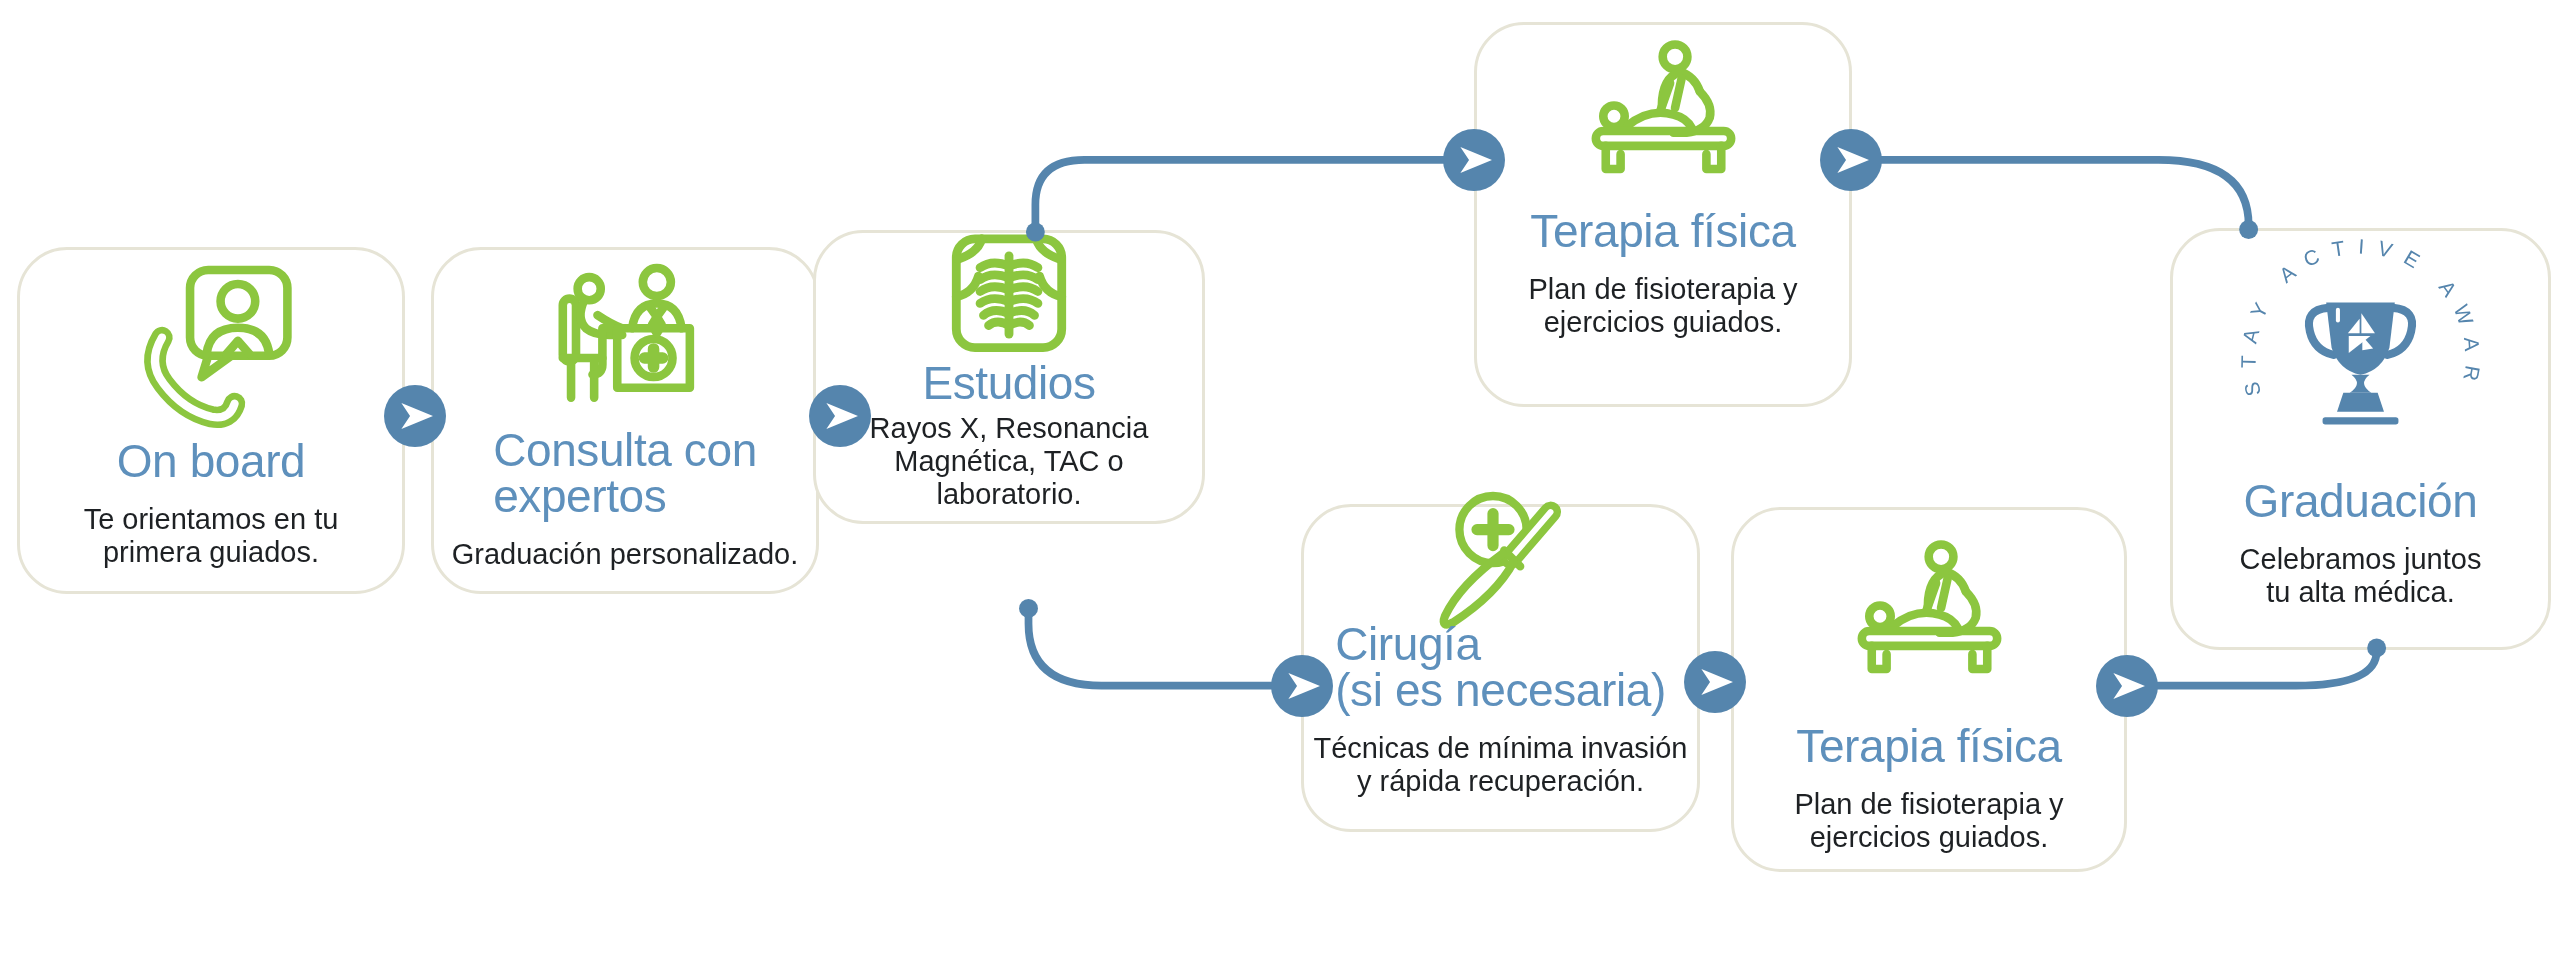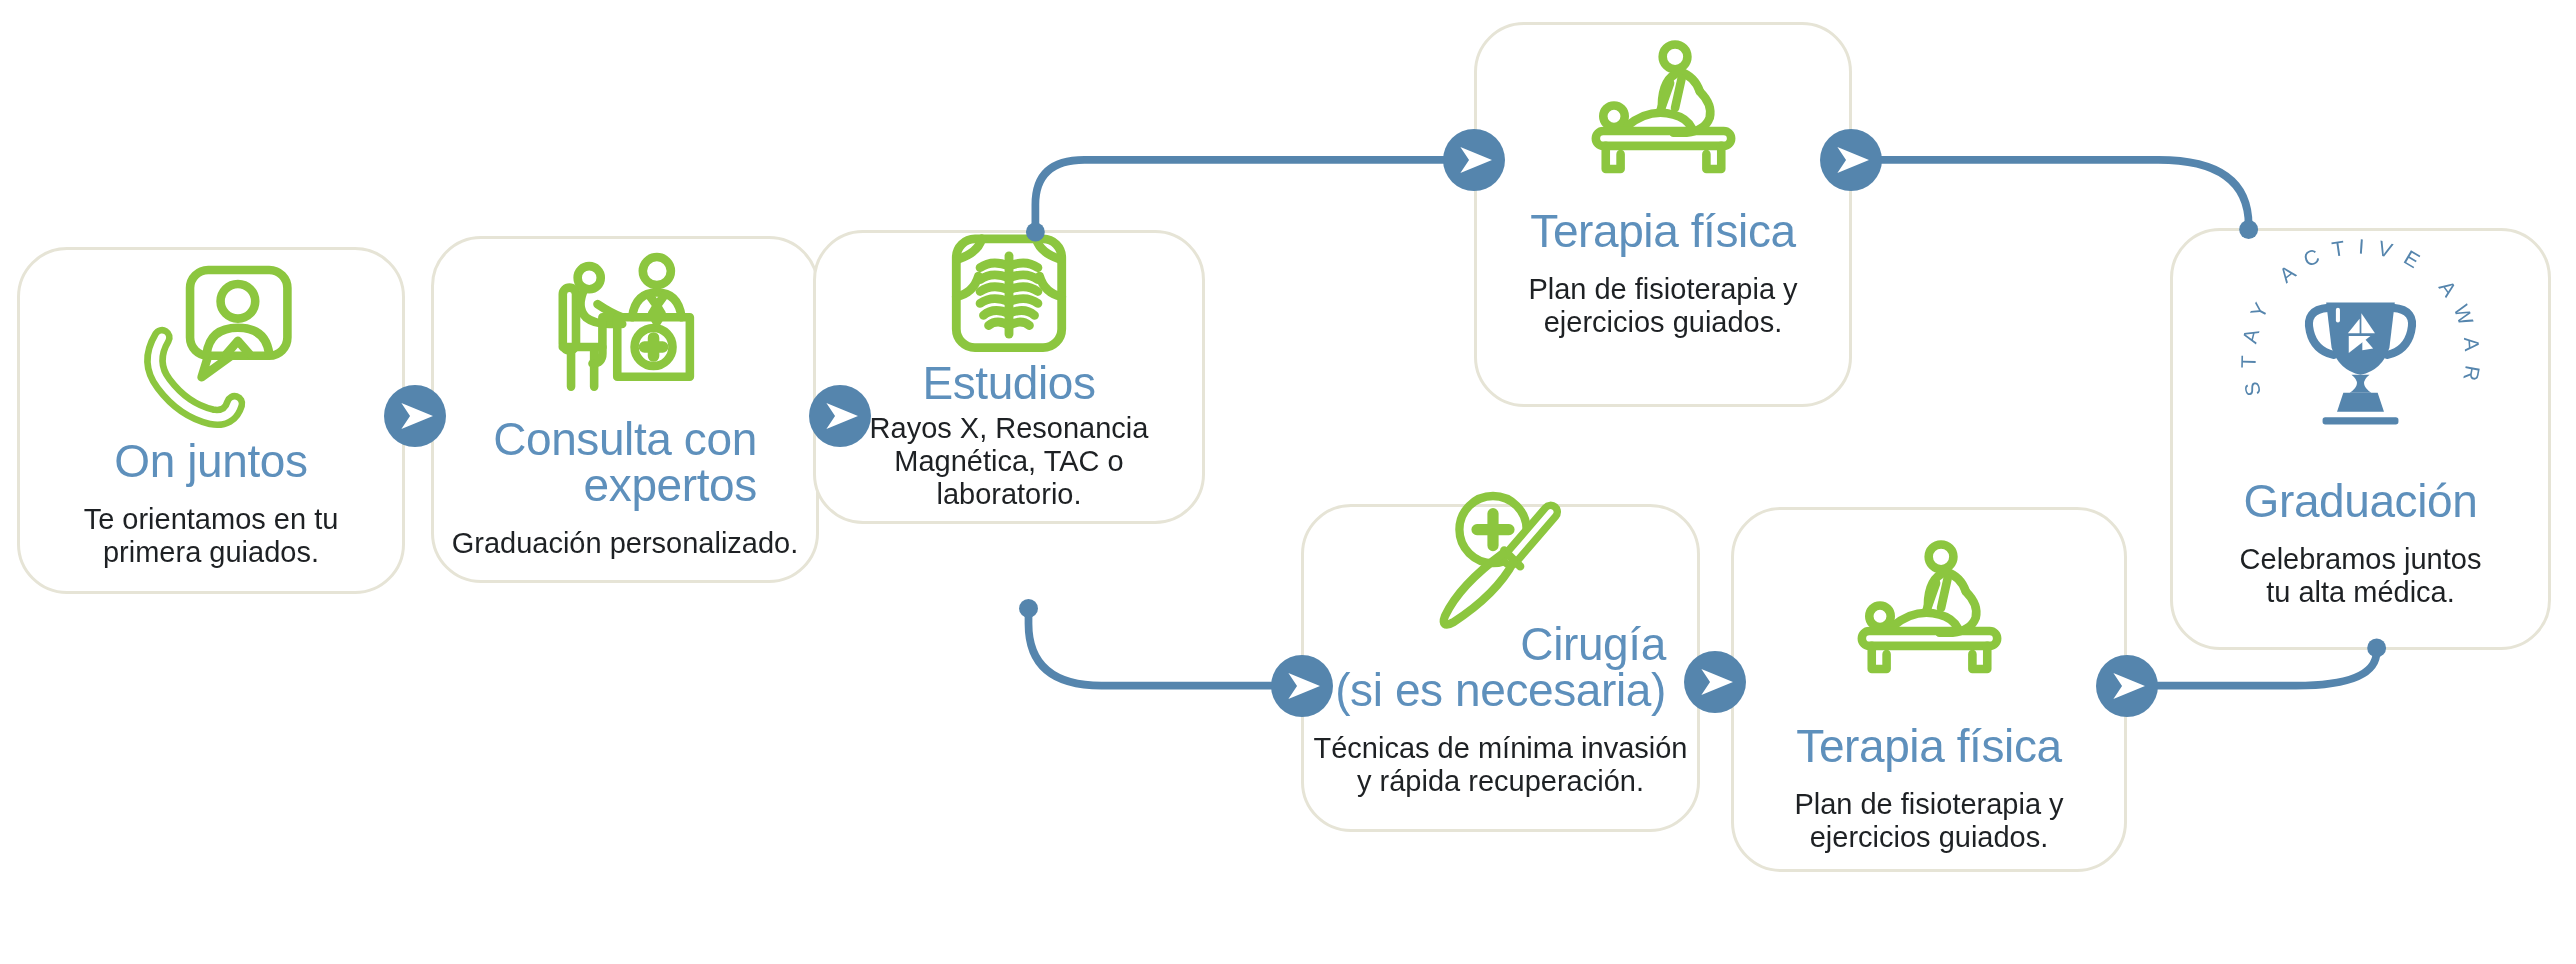--- a/index.html
+++ b/index.html
@@ -17,21 +17,21 @@
     font-family:"Liberation Sans", sans-serif;overflow:hidden;
   }
   .card{
     position:absolute;background:#fff;border:3.4px solid var(--card-border);
     border-radius:50px;box-sizing:border-box;
     display:flex;flex-direction:column;align-items:center;
     padding:6.9px 5.2px var(--pb,22.3px) 5.2px;z-index:1;
   }
   .icon-zone{flex:1;display:flex;align-items:center;justify-content:center;min-height:0;}
   .title{
-    color:var(--blue-title);font-size:46px;line-height:1.0;text-align:right;
+    color:var(--blue-title);font-size:46px;line-height:1.0;text-align:left;
     letter-spacing:-0.4px;font-weight:400;
   }
   .title span{display:block;}
   .desc{
     color:var(--text-dark);font-size:29px;line-height:1.13;text-align:center;
     margin-top:19px;font-weight:400;
   }
   .desc span{display:block;white-space:nowrap;}
   .g-st{stroke:var(--green);fill:none;stroke-width:5.2;stroke-linecap:round;stroke-linejoin:round;}
   .g-thick{stroke:var(--green);fill:none;stroke-width:13;stroke-linecap:round;stroke-linejoin:round;}
@@ -61,29 +61,29 @@
         <path class="g-thick" d="M20,44 Q11,59 21,72 Q33,88 50,92 Q61,94 64,84"></path>
         <path class="w-core" d="M20,44 Q11,59 21,72 Q33,88 50,92 Q61,94 64,84"></path>
         <rect class="g-st" x="37" y="3" width="59" height="52" rx="11"></rect>
         <path class="g-st" d="M48,55 L44,68 L62,55"></path>
         <circle class="g-st" cx="66" cy="22" r="10.5"></circle>
         <path class="g-st" d="M47,54 Q49,38 66,38 Q83,38 85,54"></path>
         <path class="g-st" d="M59,54 L66,46 L73,54"></path>
       </svg>
     </div>
     <div class="title">
-      <span>On juntos</span>
+      <span>On board</span>
     </div>
     <div class="desc">
       <span>Te orientamos en tu</span>
       <span>primera guiados.</span>
     </div>
   </div>
 
-  <div class="card" style="left:431px;top:236px;width:388px;height:347px;--pb:20.6px">
+  <div class="card" style="left:431px;top:247px;width:388px;height:347px;--pb:20.6px">
     <div class="icon-zone">
       <svg width="165" height="165" viewBox="0 0 100 100" aria-hidden="true">
         <rect class="g-st" x="12" y="24" width="8" height="38" rx="4"></rect>
         <path class="g-st" d="M12,60 H36 M17,62 V84 M31,62 V84"></path>
         <circle class="g-st" cx="28" cy="18" r="7"></circle>
         <path class="g-st" d="M25,25 Q20,36 26,42 Q31,46 40,46 L48,46"></path>
         <path class="g-st" d="M33,34 Q42,40 48,42"></path>
         <path class="g-st" d="M44,42 H36 V64 Q36,70 30,70"></path>
         <rect class="g-st" x="45" y="42" width="44" height="36"></rect>
         <circle class="g-st" cx="67" cy="60" r="11.5"></circle>

